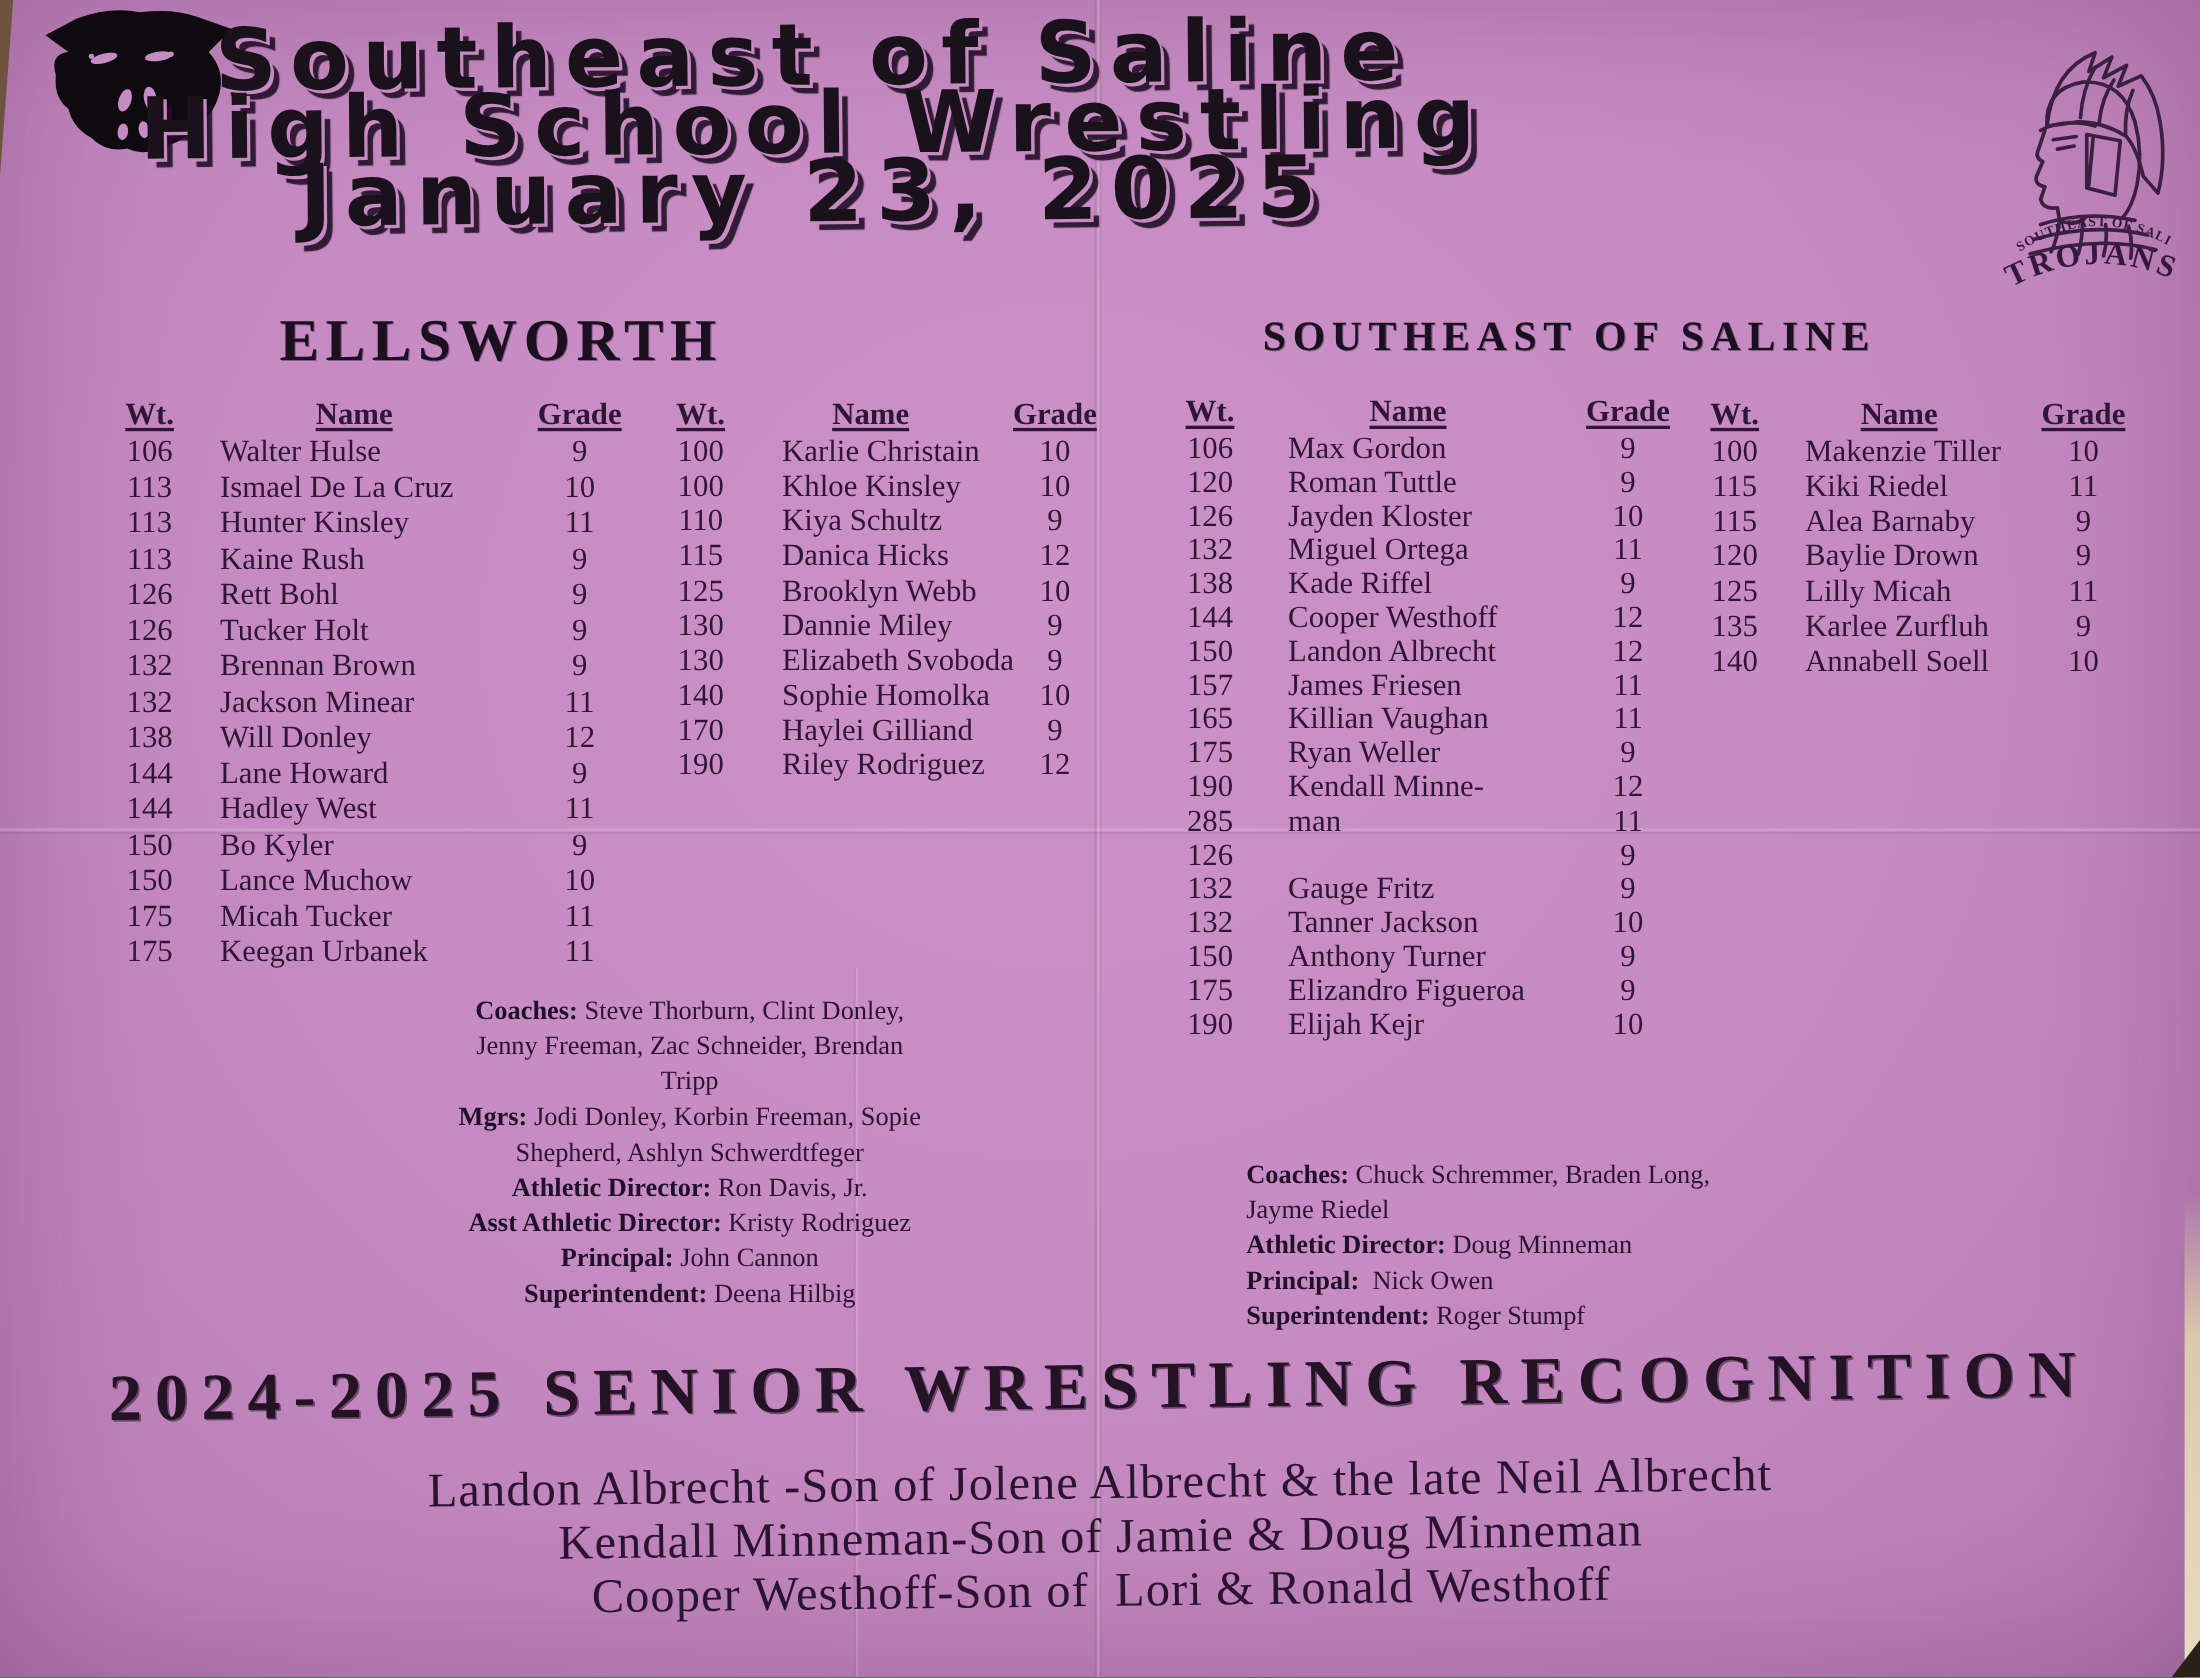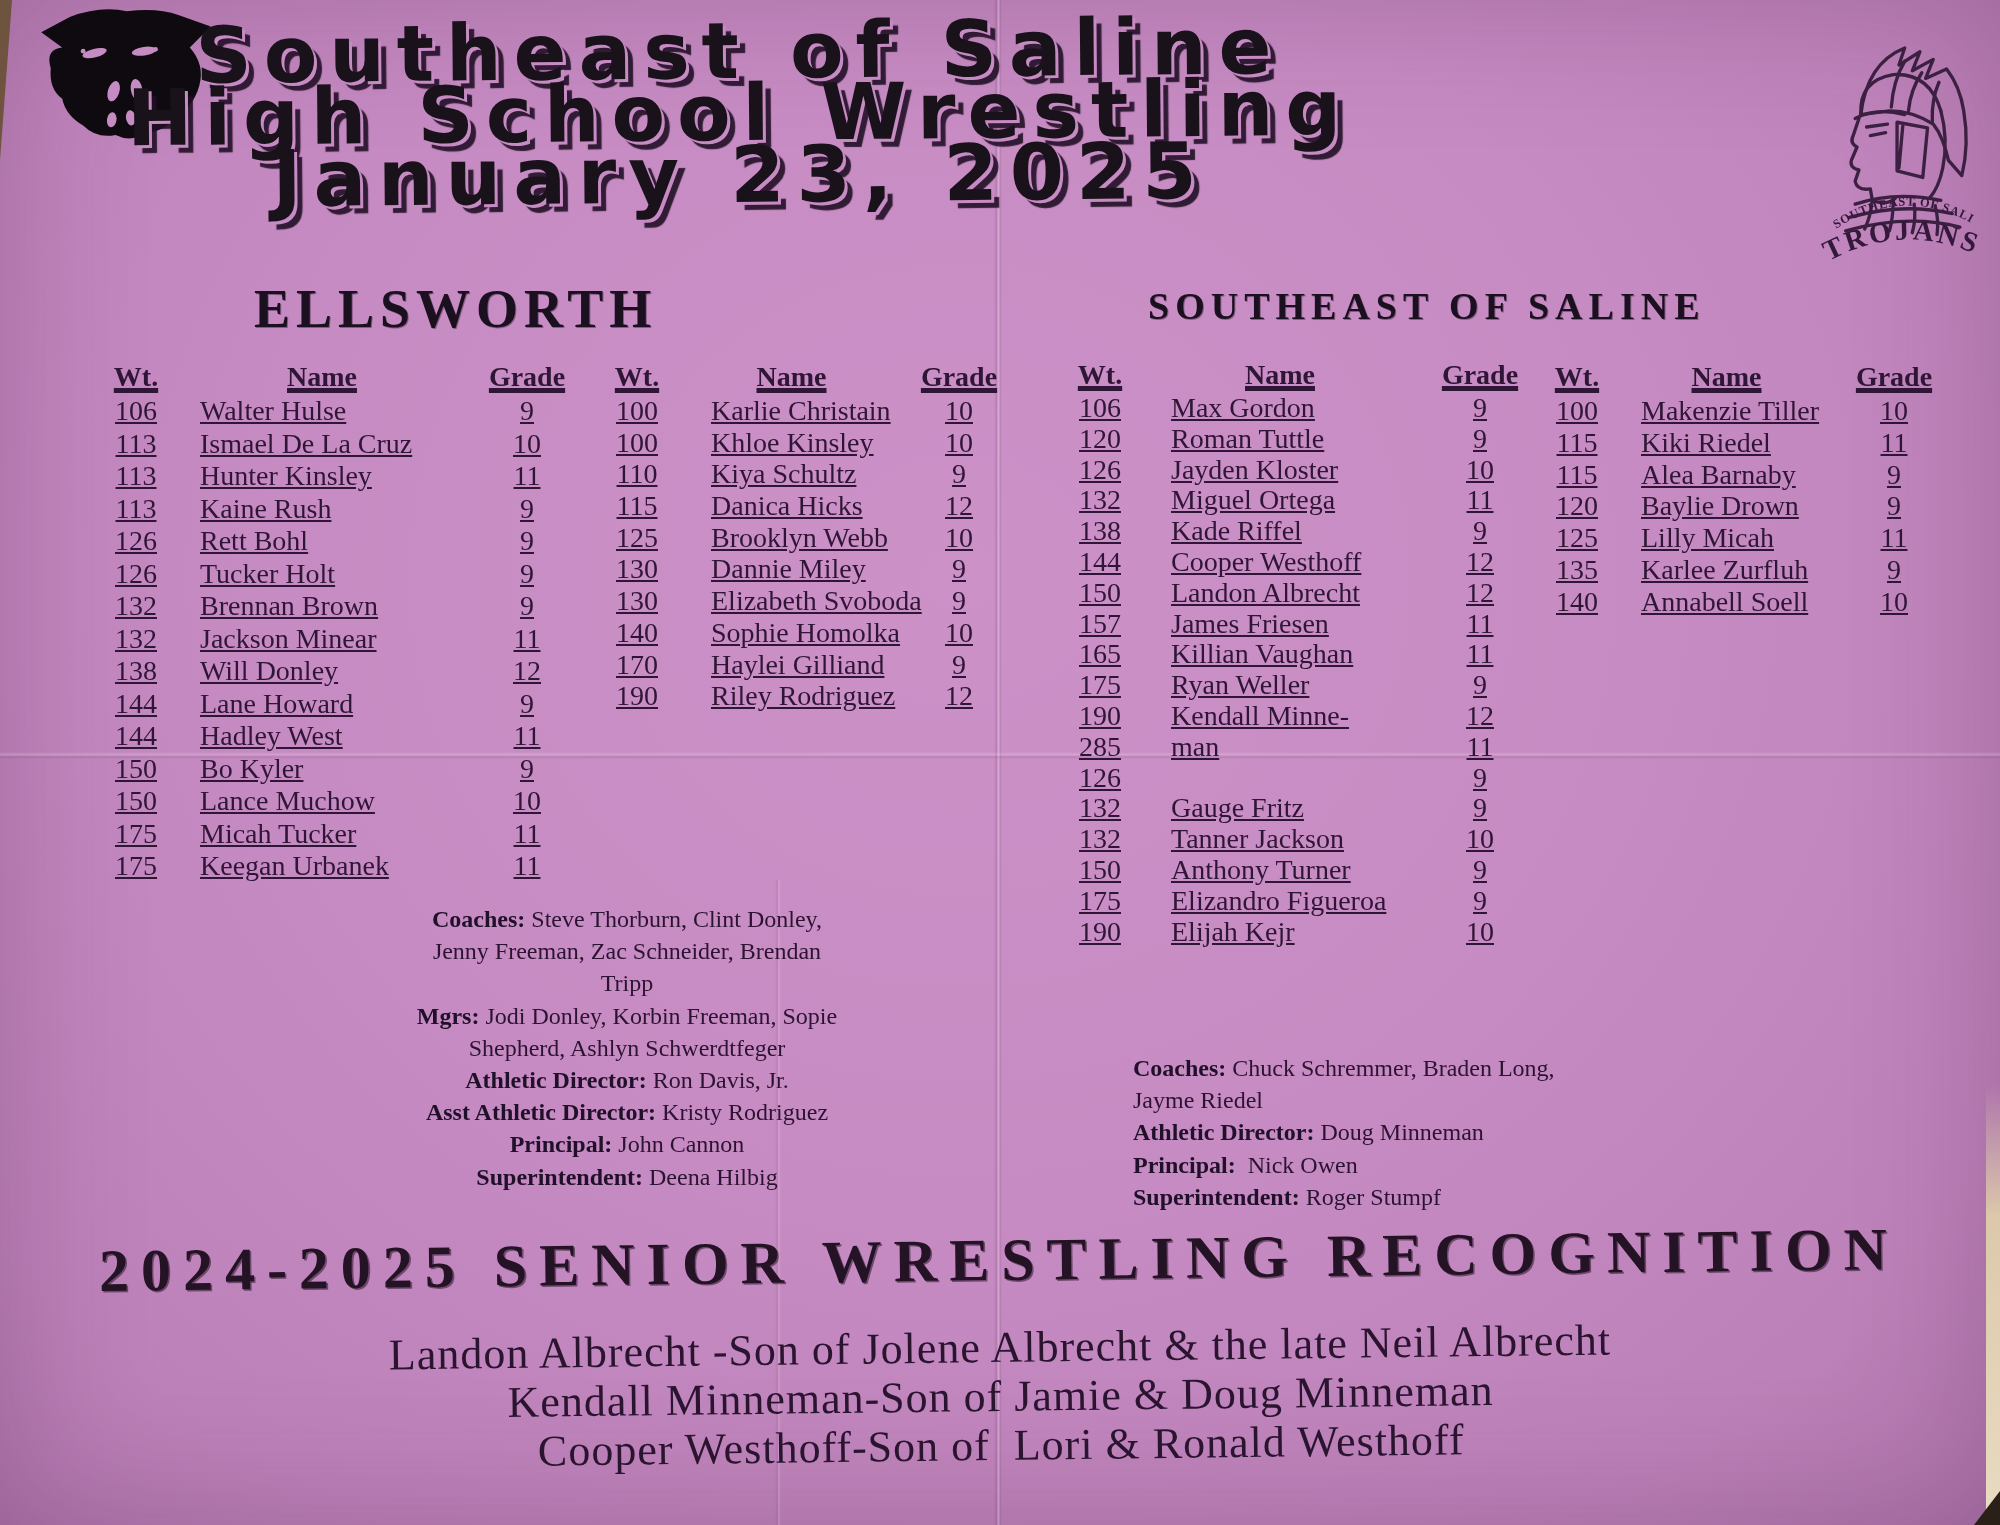--- a/index.html
+++ b/index.html
@@ -29,21 +29,21 @@
   .title .l{font-size:78px;line-height:62px;letter-spacing:12px;white-space:nowrap;
             text-shadow:3px 3px 0 #c68bc2, 8px 8px 1px rgba(33,14,38,.9);}
 
   
   .team-h{position:absolute;font-weight:bold;color:#1b1020;white-space:nowrap;
           text-shadow:1px 1px 0 rgba(40,15,40,.4);}
   .team-h.e{left:254px;top:278px;font-size:54px;letter-spacing:6px;}
   .team-h.s{left:1148px;top:284px;font-size:38px;letter-spacing:6px;}
 
   
-  .tbl{position:absolute;font-size:28px;color:#301636;text-decoration:underline;}
+  .tbl{position:absolute;font-size:28px;color:#301636;}
   .hdr,.t-row{display:grid;grid-template-columns:var(--c);align-items:baseline;}
   .hdr{height:34px;font-weight:bold;}
   .hdr span{text-decoration:underline;text-underline-offset:4px;text-decoration-thickness:2.5px;}
   .t-row{height:var(--rh);line-height:var(--rh);}
   .t-row span{white-space:nowrap;}
   .wt{text-align:center;}
   .gr{text-align:center;}
   .nm{text-align:left;padding-left:var(--np);}
   .hdr .nm{padding-left:0;text-align:center;}
 

